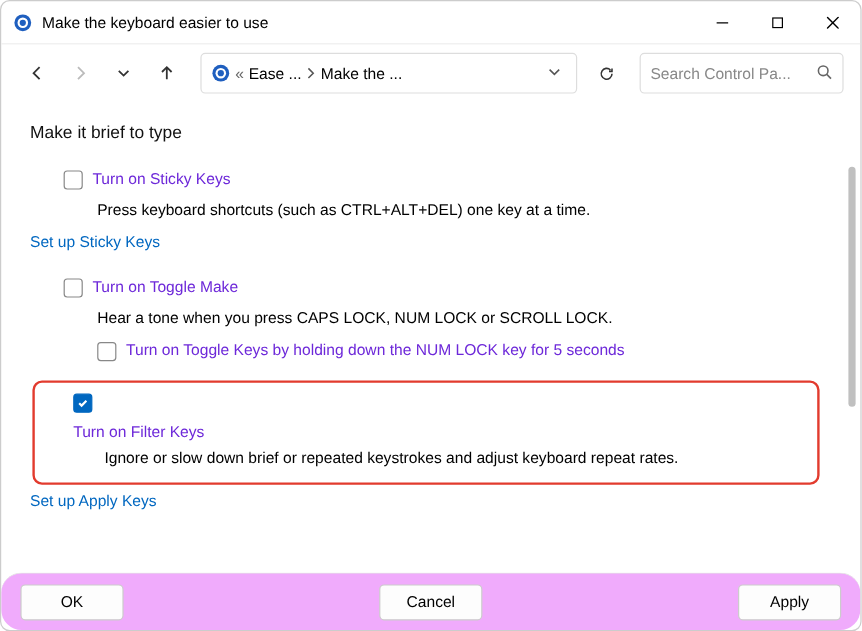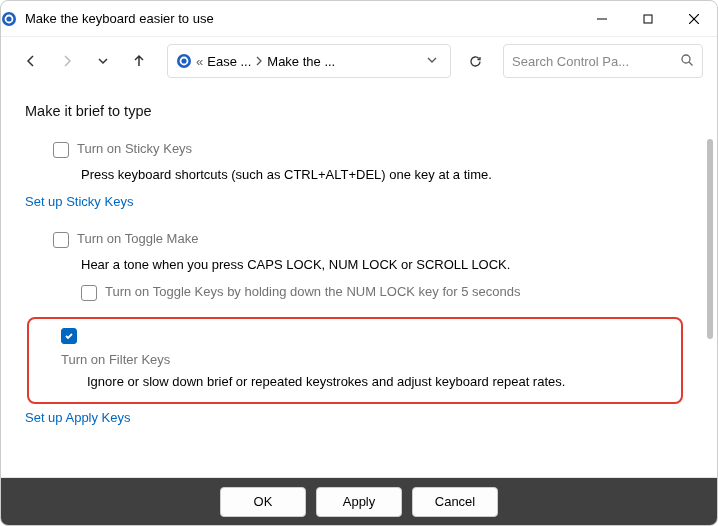--- a/index.html
+++ b/index.html
@@ -11,21 +11,21 @@
     height: 526px;
     overflow: hidden;
     position: relative;
     border: 1px solid #ccc;
     border-radius: 8px;
   }
   .titlebar {
     display: flex;
     align-items: center;
     height: 36px;
-    padding: 0 0 0 0;
+    padding: 0 0 0 10px;
     border-bottom: 1px solid #eee;
   }
   .titlebar .app-icon {
     width: 16px; height: 16px; margin-right: 8px;
     display:flex; align-items:center; justify-content:center;
   }
   .titlebar .title-text { font-size: 13px; color: #000; flex: 0 0 auto; }
   .titlebar .spacer { flex:1; }
   .win-controls { display:flex; }
   .win-btn {
@@ -59,21 +59,21 @@
     padding: 0 2px;
     white-space: nowrap;
     font-size: 13px;
   }
   .breadcrumb-box .bc-spacer { flex:1; }
   .breadcrumb-box .chev-down { margin: 0 6px; color:#555; }
   .refresh-btn { margin-right: 12px; }
   .search-box {
     display:flex; align-items:center;
     border:1px solid #ddd; border-radius:4px;
-    height:34px; width: 200px;
+    height:34px; width: 170px;
     padding: 14px 8px;
     color:#888;
   }
   .search-box input {
     border:none; outline:none; font-size:13px;
     width:100%; color:#333; background:transparent;
   }
   .search-box input::placeholder { color:#888; }
   .search-box .search-icon { margin-left:6px; color:#666; }
   .content {
@@ -103,41 +103,41 @@
     width:16px; height:16px; border:1.4px solid #888;
     border-radius:3px; flex:0 0 16px; background:#fff;
     display:flex; align-items:center; justify-content:center;
     margin-top:1px;
   }
   .checkbox.checked {
     background:#0067c0; border-color:#0067c0;
   }
   .checkbox.checked svg { display:block; }
   .checkbox svg { display:none; }
-  .option-label { font-size:13px; color:#737373; }
+  .option-label { font-size:13px; color:#6d28d9; }
   .desc {
     margin-left: 56px; font-size:13px; color:#000;
     margin-bottom: 10px; line-height: 1.4;
   }
   .link {
     font-size:13px; color:#0067c0;
     margin-bottom: 22px; cursor:pointer;
   }
   .highlight-box {
     border:2px solid #e23b2e; border-radius:8px;
     padding: 8px 8px 6px 8px;
     margin: 0 10px 6px 2px;
   }
   .highlight-box .option { margin-left: 24px; flex-direction: column; }
   .highlight-box .desc { margin-left: 50px; margin-bottom:4px; }
   .footer {
     position:absolute; bottom:0; left:0; right:0;
     height:48px; border-top:1px solid #e5e5e5;
-    display:flex; align-items:center; justify-content:center;
-    gap:10px; padding: 0 16px; background:#404040;
+    display:flex; align-items:center; justify-content:space-between;
+    gap:10px; padding: 0 16px; background:#f0abfc;border-radius:17px;
   }
   .footer .btn {
     min-width:86px; height:30px;
     border:1px solid #ccc; border-radius:4px;
     background:#fdfdfd; font-size:13px;
     display:flex; align-items:center; justify-content:center;
     cursor:pointer;
   }
   .section-gap { height: 8px; }
 </style>
@@ -275,15 +275,15 @@
       </span>
       <span class="option-label">Turn on Filter Keys</span>
     </div>
     <div class="desc">Ignore or slow down brief or repeated keystrokes and adjust keyboard repeat rates.</div>
   </div>
   <div class="link" style="margin-top:4px;">Set up Apply Keys</div>
 </div>
 
 <div class="footer">
   <div class="btn">OK</div>
+  <div class="btn">Cancel</div>
   <div class="btn">Apply</div>
-  <div class="btn">Cancel</div>
 </div>
 
 </body></html>

